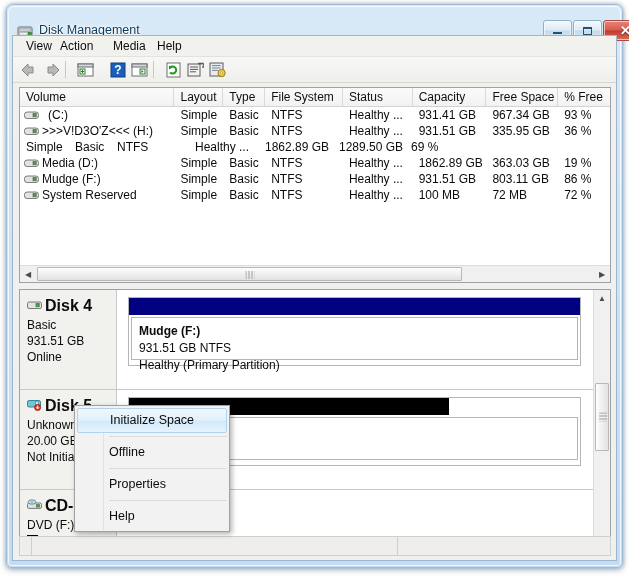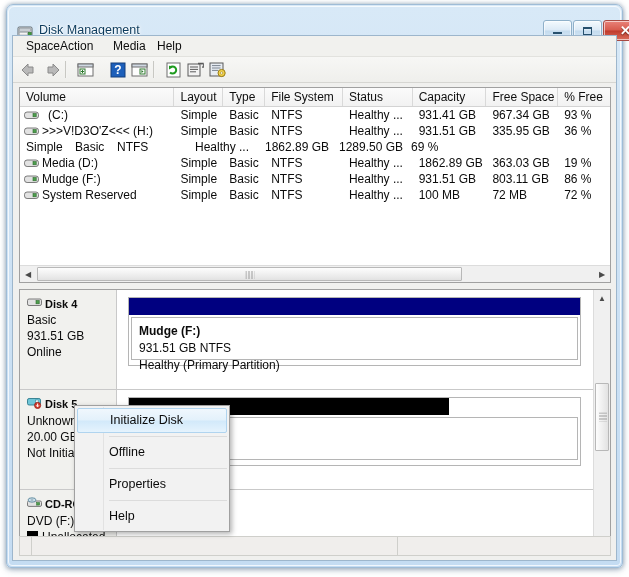--- a/index.html
+++ b/index.html
@@ -308,21 +308,21 @@
     width: 97px;
     height: 100%;
     background: #f1f1ee;
     border-right: 1px solid #c9c9c9;
     box-sizing: border-box;
     padding: 7px 0 0 7px;
   }
   .disk-title {
     display: flex;
     align-items: center;
-    font-size: 11px;
+    font-size: 16px;
     font-weight: bold;
     color: #0b0b0b;
     margin-bottom: 2px;
     white-space: nowrap;
   }
   .disk-line {
     font-size: 12px;
     color: #0b0b0b;
     line-height: 16px;
     white-space: nowrap;
@@ -524,21 +524,21 @@
         </div>
         <div class="cap-btn close">
           <span class="cap-glyph close-glyph">✕</span>
         </div>
       </div>
     </div>
 
     <div class="client">
 
       <div class="menubar">
-        <div class="menu-item" style="left:10px">Space</div>
+        <div class="menu-item" style="left:10px">View</div>
         <div class="menu-item" style="left:44px">Action</div>
         <div class="menu-item" style="left:97px">Media</div>
         <div class="menu-item" style="left:141px">Help</div>
       </div>
 
       <div class="toolbar">
         <div class="tb-btn" style="left:6px">
           <svg width="21" height="20" viewBox="0 0 21 20">
             <path d="M9 4 L3 10 L9 16 L9 13 L14 13 L14 7 L9 7 Z" fill="#b9b9b9" stroke="#8a8a8a" stroke-width="1" stroke-linejoin="round"></path>
           </svg>
@@ -820,21 +820,21 @@
         <div class="sb-cell" style="width:366px"></div>
         <div class="sb-cell" style="flex:1;border-right:none"></div>
       </div>
 
     </div>
   </div>
 
   <div class="ctxmenu">
     <div class="ctx-gutter"></div>
 
-    <div class="ctx-item selected">Initialize Disk</div>
+    <div class="ctx-item selected">Initialize Space</div>
     <div class="ctx-sep"></div>
 
     <div class="ctx-item">Offline</div>
     <div class="ctx-sep"></div>
 
     <div class="ctx-item">Properties</div>
     <div class="ctx-sep"></div>
 
     <div class="ctx-item">Help</div>
   </div>

